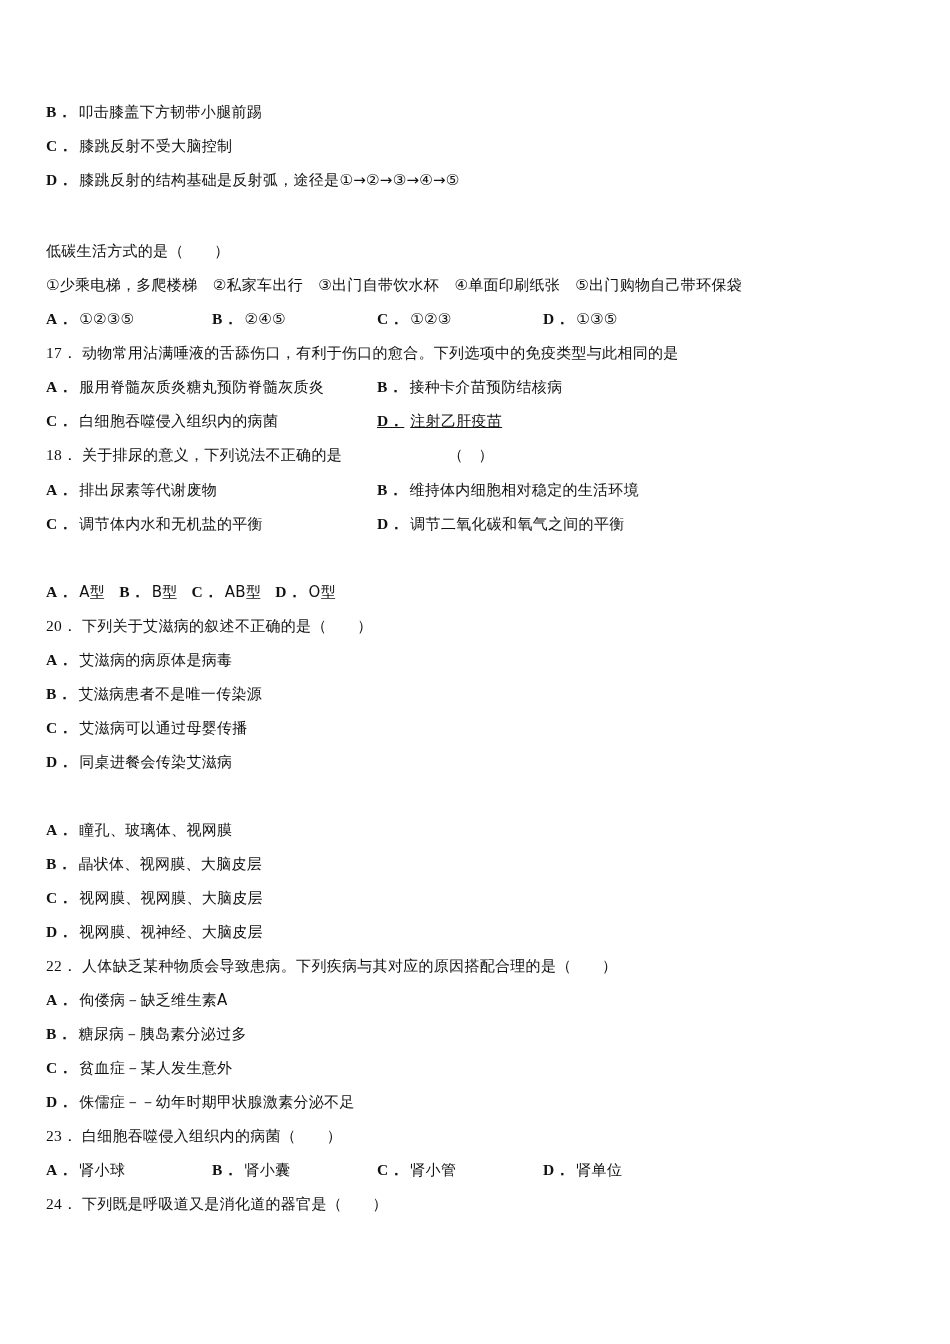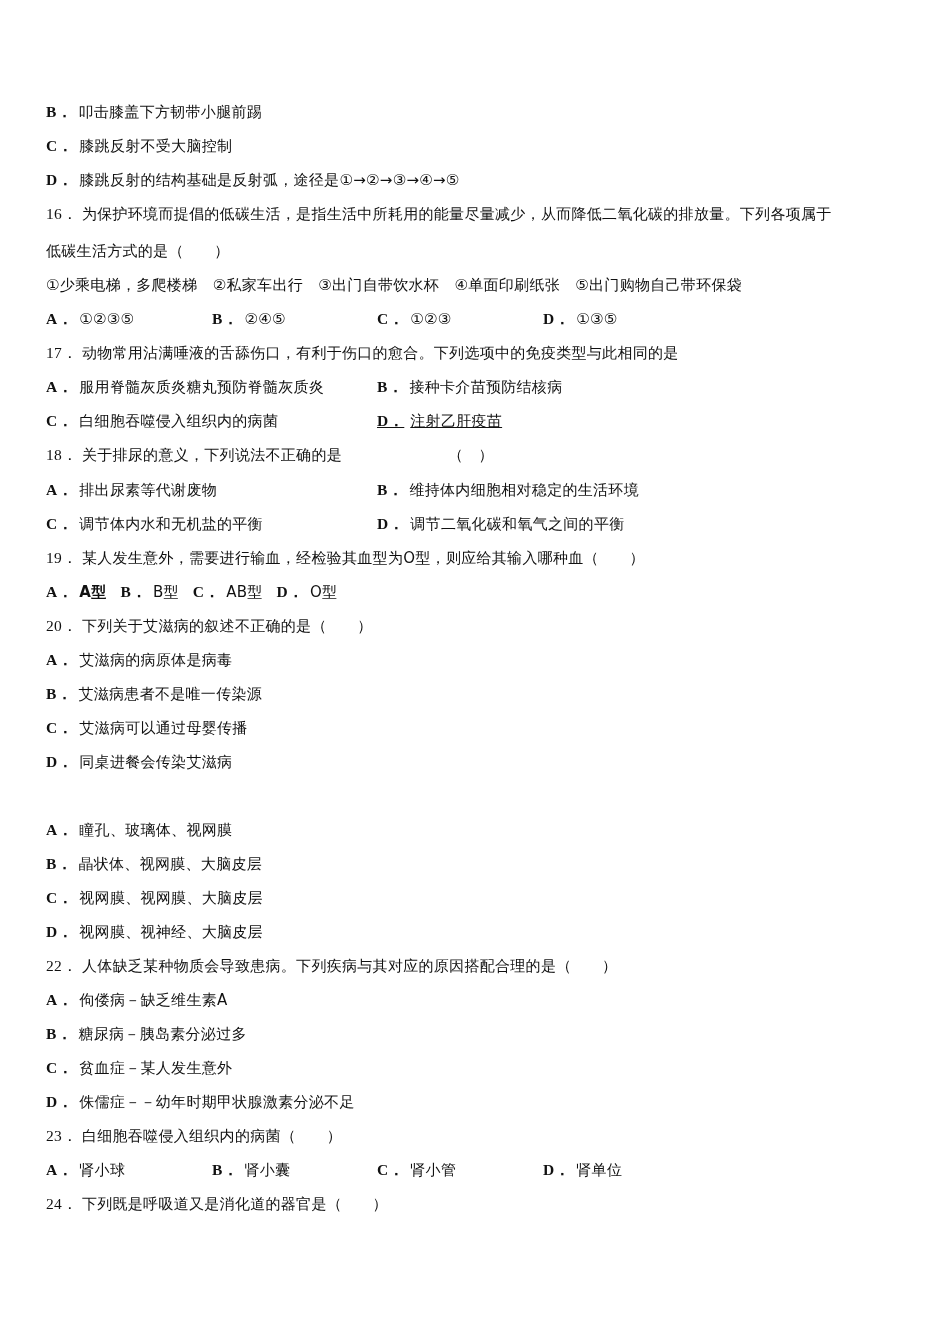--- a/index.html
+++ b/index.html
@@ -26,23 +26,20 @@
   <div class="line" style="top:102px;">
     <span class="lbl">B．</span><span class="stem">叩击膝盖下方韧带小腿前踢</span>
   </div>
   <div class="line" style="top:136px;">
     <span class="lbl">C．</span><span class="stem">膝跳反射不受大脑控制</span>
   </div>
   <div class="line" style="top:170px;">
     <span class="lbl">D．</span><span class="stem">膝跳反射的结构基础是反射弧，途径是①→②→③→④→⑤</span>
   </div>
 
-  <div class="line" style="top:204px;">
-    <span class="num">16．</span><span class="stem">为保护环境而提倡的低碳生活，是指生活中所耗用的能量尽量减少，从而降低二氧化碳的排放量。下列各项属于</span>
-  </div>
   <div class="line" style="top:241px;">
     <span class="stem">低碳生活方式的是（　　）</span>
   </div>
   <div class="line" style="top:275px;">
     <span class="stem">①少乘电梯，多爬楼梯　②私家车出行　③出门自带饮水杯　④单面印刷纸张　⑤出门购物自己带环保袋</span>
   </div>
   <div class="line" style="top:309px; left:0; width:950px;">
     <span class="opt" style="left:46px;"><span class="lbl">A．</span><span class="stem">①②③⑤</span></span>
     <span class="opt" style="left:212px;"><span class="lbl">B．</span><span class="stem">②④⑤</span></span>
     <span class="opt" style="left:377px;"><span class="lbl">C．</span><span class="stem">①②③</span></span>
@@ -67,25 +64,22 @@
   </div>
   <div class="line" style="top:480px; left:0; width:950px;">
     <span class="opt" style="left:46px;"><span class="lbl">A．</span><span class="stem">排出尿素等代谢废物</span></span>
     <span class="opt" style="left:377px;"><span class="lbl">B．</span><span class="stem">维持体内细胞相对稳定的生活环境</span></span>
   </div>
   <div class="line" style="top:514px; left:0; width:950px;">
     <span class="opt" style="left:46px;"><span class="lbl">C．</span><span class="stem">调节体内水和无机盐的平衡</span></span>
     <span class="opt" style="left:377px;"><span class="lbl">D．</span><span class="stem">调节二氧化碳和氧气之间的平衡</span></span>
   </div>
 
-  <div class="line" style="top:548px;">
-    <span class="num">19．</span><span class="stem">某人发生意外，需要进行输血，经检验其血型为O型，则应给其输入哪种血（　　）</span>
-  </div>
   <div class="line" style="top:582px;">
-    <span class="lbl">A．</span><span class="stem" style="margin-right:14px;font-weight:bold;">A型</span><span class="lbl">B．</span><span class="stem" style="margin-right:14px;">B型</span><span class="lbl">C．</span><span class="stem" style="margin-right:14px;">AB型</span><span class="lbl">D．</span><span class="stem">O型</span>
+    <span class="lbl">A．</span><span class="stem" style="margin-right:14px;">A型</span><span class="lbl">B．</span><span class="stem" style="margin-right:14px;">B型</span><span class="lbl">C．</span><span class="stem" style="margin-right:14px;">AB型</span><span class="lbl">D．</span><span class="stem">O型</span>
   </div>
 
   <div class="line" style="top:616px;">
     <span class="num">20．</span><span class="stem">下列关于艾滋病的叙述不正确的是（　　）</span>
   </div>
   <div class="line" style="top:650px;"><span class="lbl">A．</span><span class="stem">艾滋病的病原体是病毒</span></div>
   <div class="line" style="top:684px;"><span class="lbl">B．</span><span class="stem">艾滋病患者不是唯一传染源</span></div>
   <div class="line" style="top:718px;"><span class="lbl">C．</span><span class="stem">艾滋病可以通过母婴传播</span></div>
   <div class="line" style="top:752px;"><span class="lbl">D．</span><span class="stem">同桌进餐会传染艾滋病</span></div>
 

